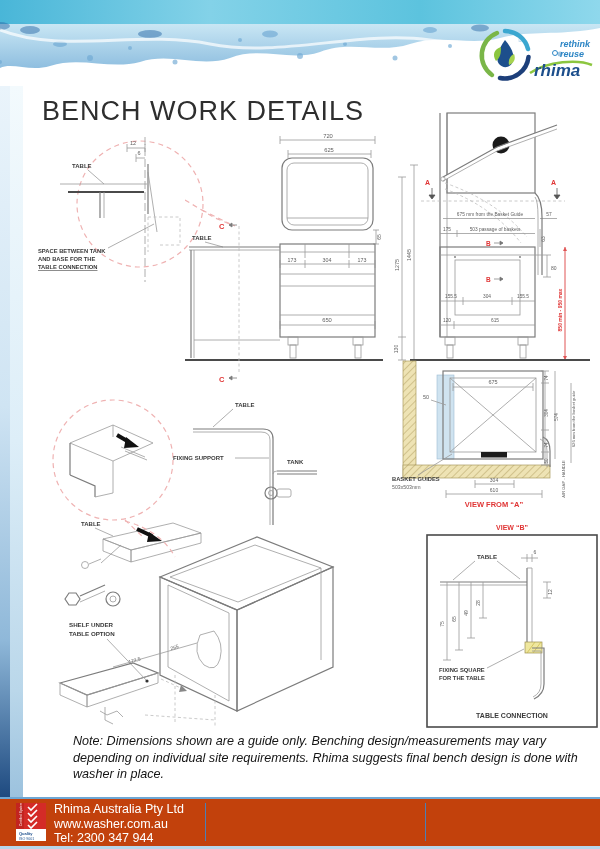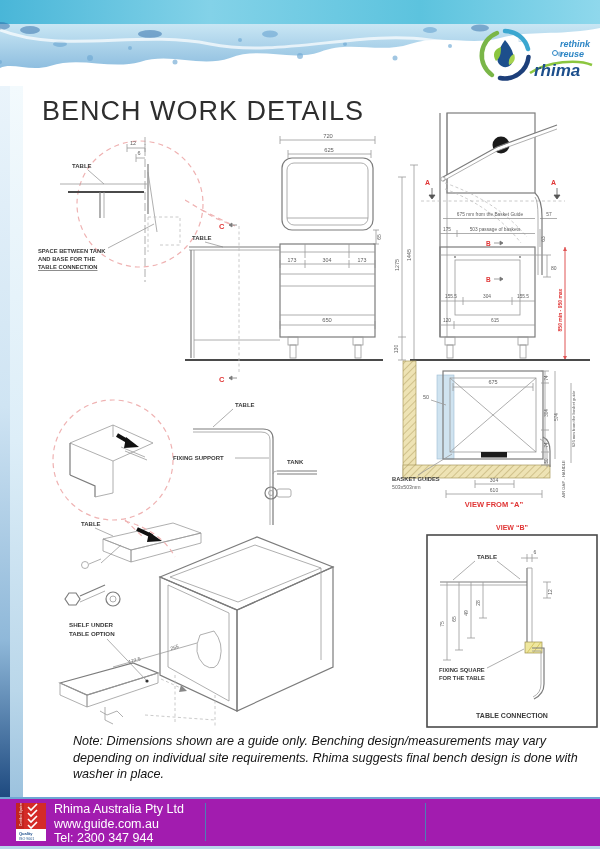--- a/index.html
+++ b/index.html
@@ -16,21 +16,21 @@
   .thick{stroke:#4a4a4a;stroke-width:2;fill:none;}
   .dash{stroke:#bdbdbd;stroke-width:0.8;stroke-dasharray:3,2.5;fill:none;}
   .pink{stroke:#efb2b2;stroke-width:1.2;stroke-dasharray:5,4;fill:none;}
   .redline{stroke:#e05555;stroke-width:1;fill:none;}
   
   #titlebar{left:42px;top:96px;font-size:27px;letter-spacing:1px;color:#2e2e2e;}
   
   #note{left:50px;top:733px;width:510px;font-size:12.6px;line-height:1.32;
         font-weight:normal;font-style:italic;color:#151515;margin-left:23px;}
   
-  #footer{left:0;top:797px;width:600px;height:47px;background:#a21caf;border-top:2px solid #6ea7d4;}
+  #footer{left:0;top:797px;width:600px;height:47px;background:#c2410c;border-top:2px solid #6ea7d4;}
   #footer-strip{left:0;top:846px;width:600px;height:3px;background:#b7d6ea;}
   .fcol{position:absolute;color:#ffffff;font-size:12.5px;line-height:14.6px;}
   .fdiv{position:absolute;width:1px;background:#4d7fb4;top:4px;height:38px;}
   
   #edge-outer{left:0;top:86px;width:10px;height:711px;
      background:linear-gradient(180deg,#eaf4fb 0%,#cfe4f3 45%,#8fb8d9 78%,#1e4a80 100%);}
   #edge-inner{left:10px;top:86px;width:13px;height:711px;
      background:linear-gradient(180deg,#f3fafd 0%,#ddeef8 50%,#bad7ea 85%,#9cc2de 100%);}
 </style>
 </head>
@@ -471,21 +471,21 @@
           <polyline points="12,10 15,13 21,7"></polyline>
         <polyline points="12,16 15,19 21,13"></polyline>
           <polyline points="12,22 15,25 21,19"></polyline>
       </g>
       <rect x="0" y="26" width="30" height="12" fill="#ffffff"></rect>
       <text x="3" y="31.5" font-size="4" fill="#1d4f8d" font-weight="bold">Quality</text>
       <text x="3" y="36.5" font-size="3.6" fill="#1d4f8d">ISO 9001</text>
     </svg>
     <div class="fcol" style="left:54px;top:3px">
       <div>Rhima Australia Pty Ltd</div>
-      <div>www.guide.com.au</div>
+      <div>www.washer.com.au</div>
       <div>Tel: 2300 347 944</div>
     </div>
     <div class="fdiv" style="left:205px"></div>
     <div class="fdiv" style="left:425px"></div>
   </div>
   <div class="abs" id="footer-strip"></div>
 
 </div>
 
 </body></html>

